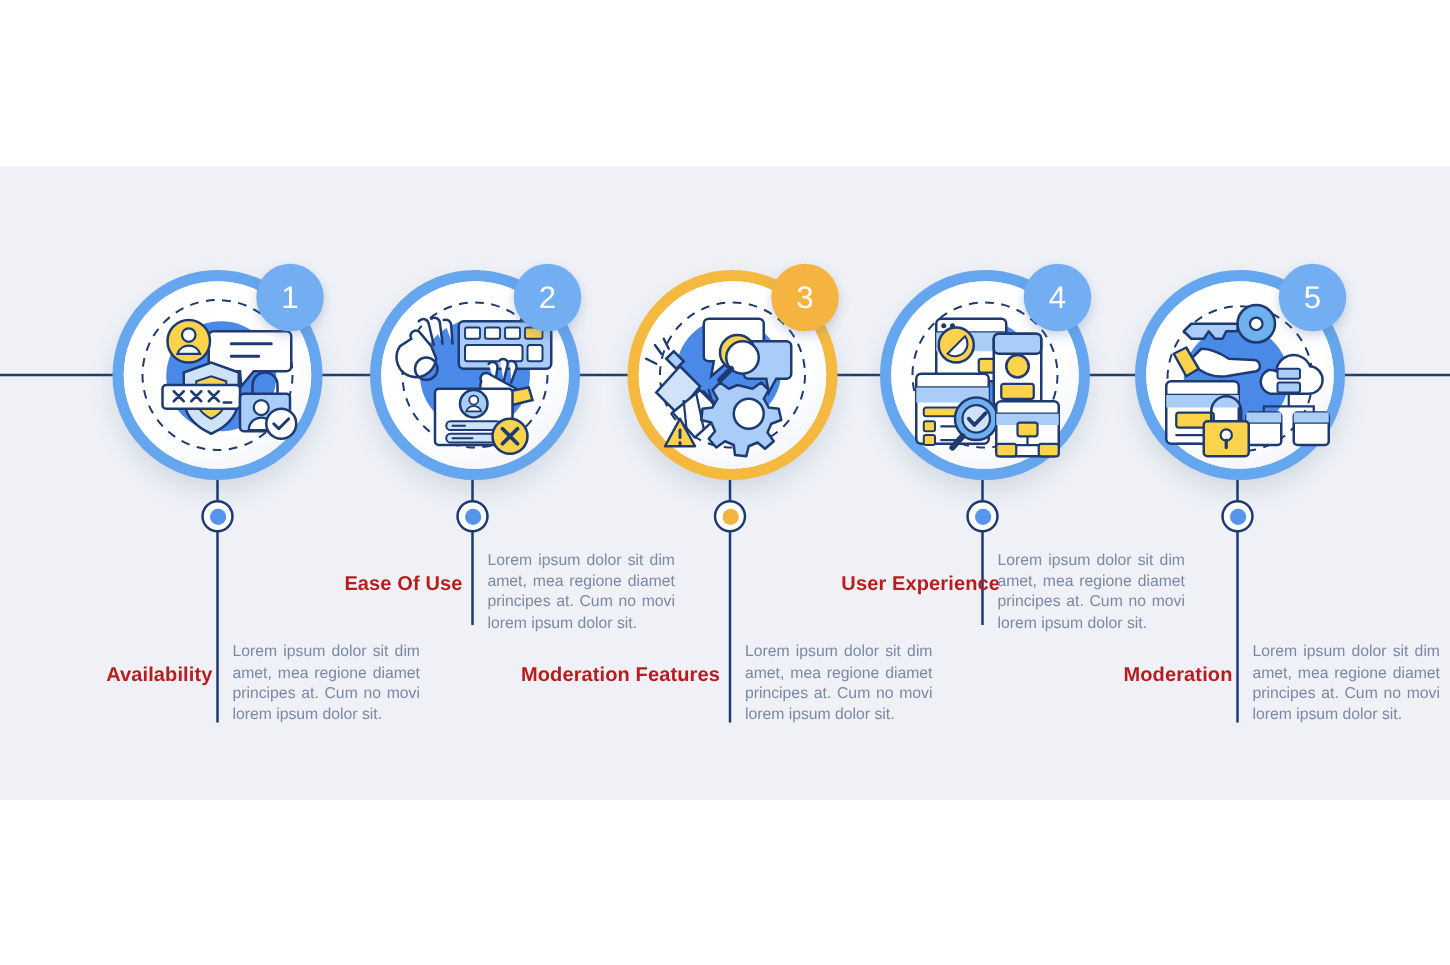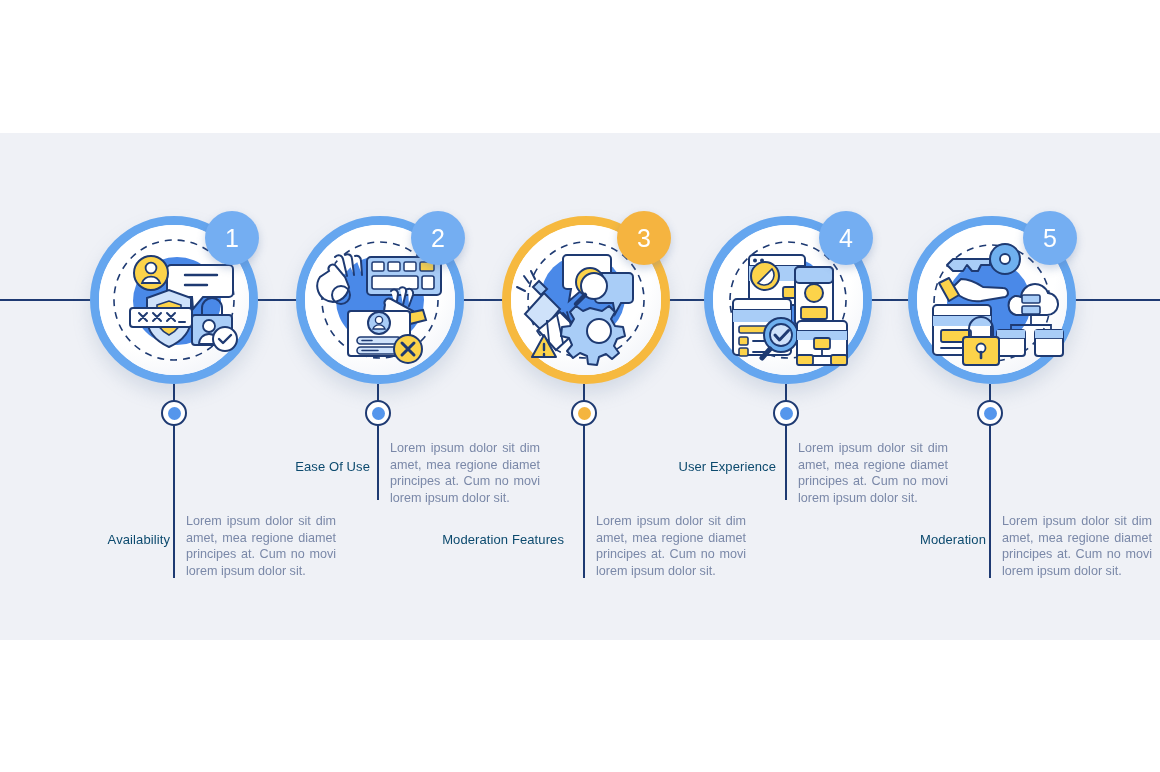--- a/index.html
+++ b/index.html
@@ -69,22 +69,22 @@
     border:2px solid #1e3a72;background:#ffffff;
     display:flex;align-items:center;justify-content:center;
   }
   .dot i{
     display:block;width:13px;height:13px;border-radius:50%;
     background:#5596ec;
   }
   .dot.accent i{background:#f4b53f;}
   .title{
     position:absolute;
-    color:#0c4a6e;
-    font-size:13px;font-weight:normal;
+    color:#b91c1c;
+    font-size:16px;font-weight:bold;
     text-align:right;white-space:nowrap;
     letter-spacing:.1px;
   }
   .body{
     position:absolute;
     width:150px;
     color:#7a88a8;
     font-size:12.6px;line-height:16.6px;
     text-align:justify;
   }
@@ -201,21 +201,21 @@
         </svg>
       </div>
     </div>
     <div class="badge accent" style="left:617px;top:211px;">
       <span>3</span>
     </div>
     <div class="stem" style="left:583px;top:384px;height:194px;"></div>
     <div class="dot accent" style="left:571px;top:400px;">
         <i></i>
       </div>
-    <div class="title" style="left:264px;top:532px;width:300px;">Moderation Features</div>
+    <div class="title" style="left:276px;top:532px;width:300px;">Moderation Features</div>
     <div class="body" style="left:596px;top:513px;">Lorem ipsum dolor sit dim amet, mea regione diamet principes at. Cum no movi lorem ipsum dolor sit.</div>
   </div>
 
   <div class="step">
     <div class="ring" style="left:704px;top:216px;">
       <div class="inner"></div>
       <div class="scene">
         <svg viewBox="0 0 150 150">
           <circle cx="75" cy="75" r="58" fill="none" stroke="#1e3a72" stroke-width="1.6" stroke-dasharray="7 6"></circle>
           <circle cx="75" cy="72" r="40" fill="#4a89e8"></circle>
@@ -252,21 +252,21 @@
         </svg>
       </div>
     </div>
     <div class="badge" style="left:819px;top:211px;">
       <span>4</span>
     </div>
     <div class="stem" style="left:785px;top:384px;height:116px;"></div>
     <div class="dot" style="left:773px;top:400px;">
         <i></i>
       </div>
-    <div class="title" style="left:476px;top:459px;width:300px;">User Experience</div>
+    <div class="title" style="left:500px;top:459px;width:300px;">User Experience</div>
     <div class="body" style="left:798px;top:440px;">Lorem ipsum dolor sit dim amet, mea regione diamet principes at. Cum no movi lorem ipsum dolor sit.</div>
   </div>
 
   <div class="step">
     <div class="ring" style="left:908px;top:216px;">
       <div class="inner"></div>
       <div class="scene">
         <svg viewBox="0 0 150 150">
           <circle cx="75" cy="78" r="58" fill="none" stroke="#1e3a72" stroke-width="1.6" stroke-dasharray="7 6"></circle>
           <circle cx="72" cy="78" r="42" fill="#4a89e8"></circle>

